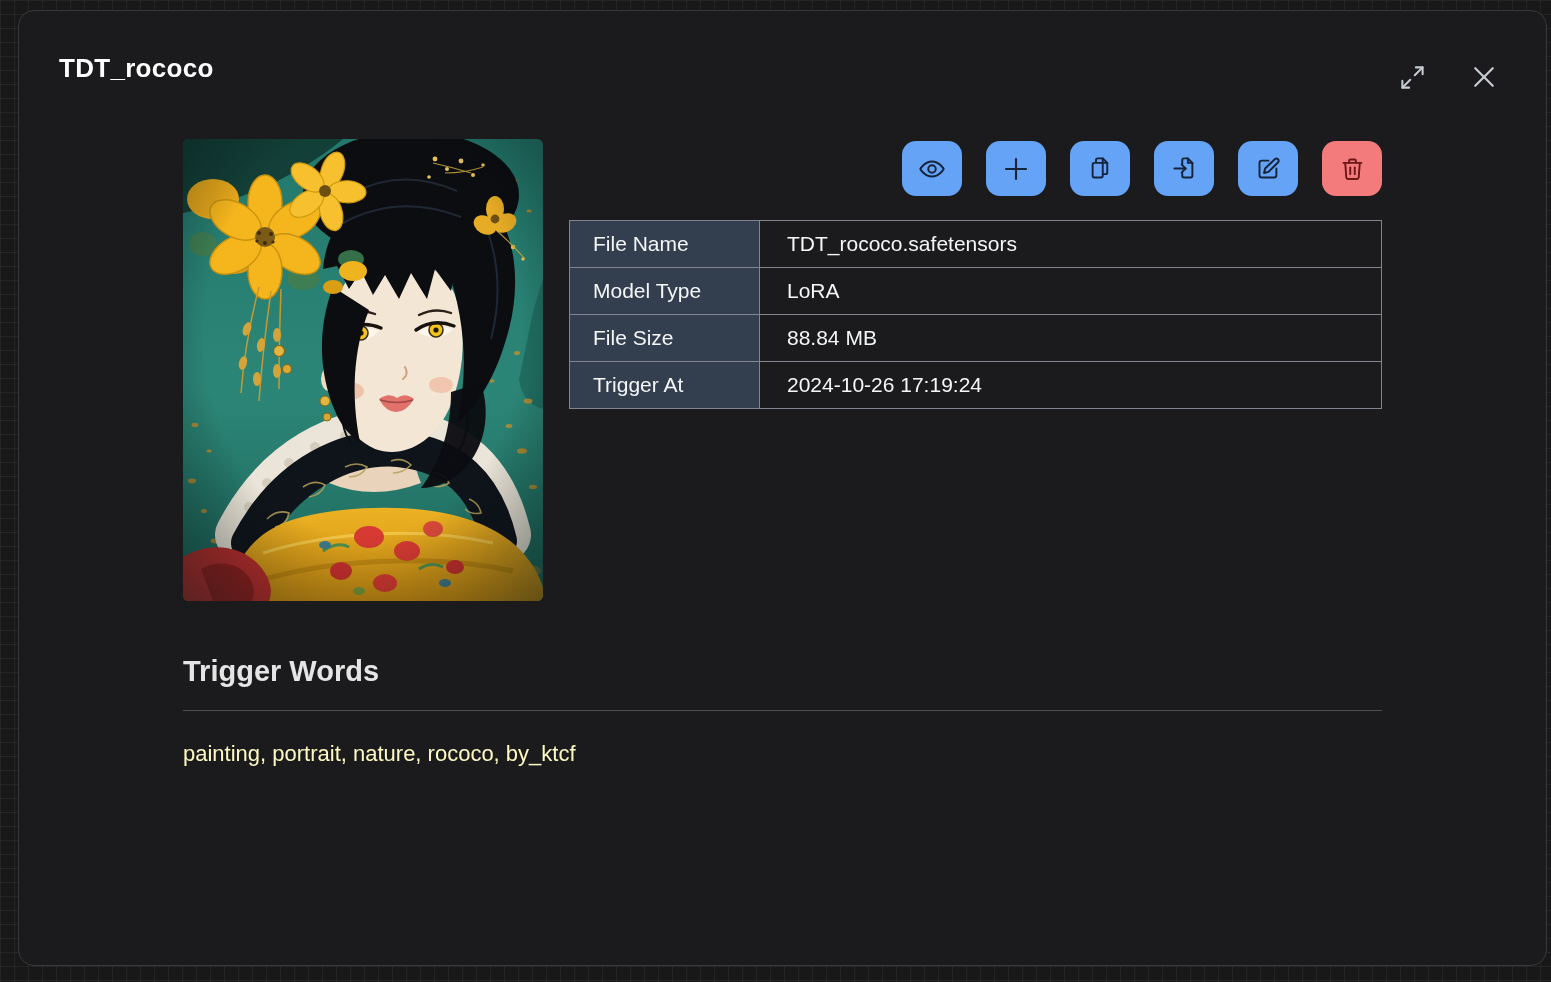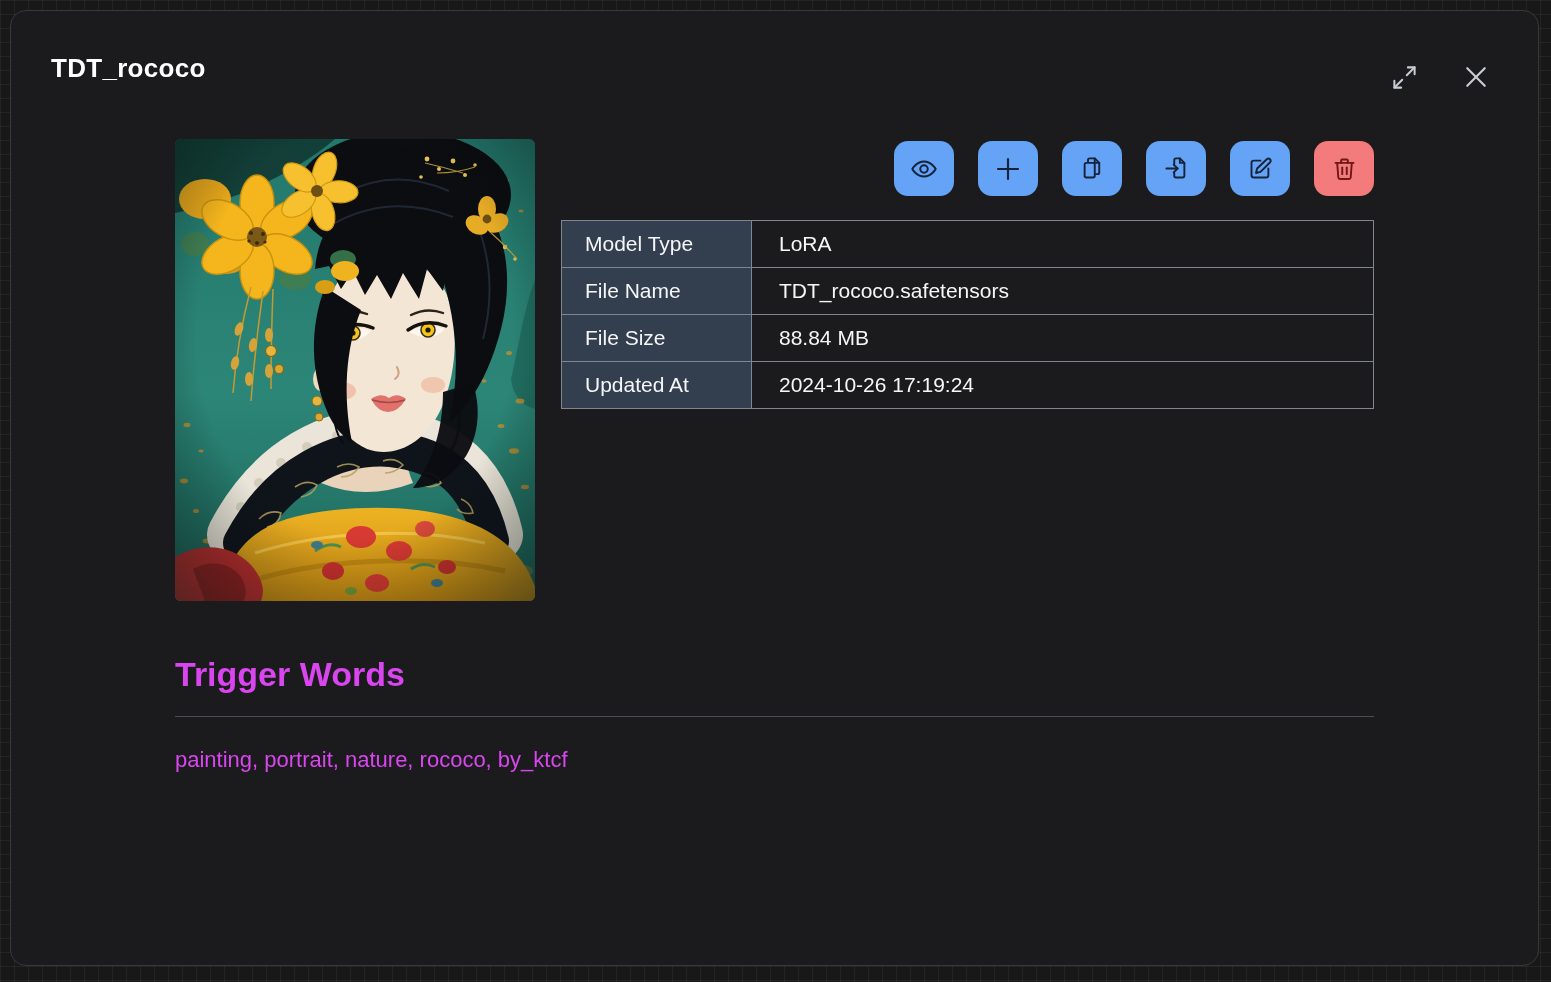--- a/index.html
+++ b/index.html
@@ -7,21 +7,21 @@
   body {
     font-family:"Liberation Sans","DejaVu Sans",sans-serif;
     background-color:#181818;
     background-image:
       linear-gradient(rgba(255,255,255,0.05) 1px, transparent 1px),
       linear-gradient(90deg, rgba(255,255,255,0.05) 1px, transparent 1px);
     background-size:14px 14px;
     color:#fff;
   }
   .modal {
-    position:absolute; left:10px; top:10px; width:1529px; height:956px;
+    position:absolute; left:18px; top:10px; width:1529px; height:956px;
     background:#1b1b1d;
     border:1px solid #38393d;
     border-radius:16px;
     overflow:hidden;
   }
   
   .modal-header { position:relative; padding:42px 48px 0 40px; height:86px; }
   .modal-title { font-size:26px; font-weight:700; letter-spacing:.3px; color:#ffffff; }
   .window-controls { position:absolute; right:46px; top:50px; display:flex; gap:40px; align-items:center; }
   .win-btn { background:none; border:none; color:#c9cdd3; cursor:pointer; width:32px; height:32px; display:flex; align-items:center; justify-content:center; }
@@ -53,23 +53,23 @@
   .tab {
     background:none; border:none; cursor:pointer;
     font-size:20px; font-weight:700; color:#9aa0a8;
     padding:10px 0 18px; text-align:center;
     border-bottom:3px solid #33363a; margin-bottom:-2px;
   }
   .tab-description { width:163px; }
   .tab-metadata { width:143px; }
   .tab.active { color:#4f9bf0; border-bottom-color:#4f9bf0; }
 
-  .section-heading { font-size:34px; font-weight:700; color:#d946ef; margin-top:54px; }
+  .section-heading { font-size:29px; font-weight:700; color:#e5e5e5; margin-top:54px; }
   .section-rule { border:none; border-top:1px solid #4b4d52; margin-top:22px; }
-  .trigger-words { font-size:22px; color:#d946ef; margin-top:30px; }
+  .trigger-words { font-size:22px; color:#fef9c3; margin-top:30px; }
   .about-heading { margin-top:40px; }
 </style>
 </head>
 <body>
 
 <div class="modal">
 
   <div class="modal-header">
     <div class="modal-title">TDT_rococo</div>
     <div class="window-controls">
@@ -388,33 +388,33 @@
                 <line x1="10" y1="11" x2="10" y2="17"></line>
                   <line x1="14" y1="11" x2="14" y2="17"></line>
               </svg>
             </span>
           </button>
         </div>
 
         <table class="details">
           <tbody>
             <tr>
+              <th>File Name</th>
+              <td>TDT_rococo.safetensors</td>
+            </tr>
+            <tr>
               <th>Model Type</th>
               <td>LoRA</td>
-            </tr>
-            <tr>
-              <th>File Name</th>
-              <td>TDT_rococo.safetensors</td>
             </tr>
             <tr>
               <th>File Size</th>
               <td>88.84 MB</td>
             </tr>
             <tr>
-              <th>Updated At</th>
+              <th>Trigger At</th>
               <td>2024-10-26 17:19:24</td>
             </tr>
           </tbody>
         </table>
       </div>
     </div>
 
 
     <h2 class="section-heading">Trigger Words</h2>
     <hr class="section-rule">

